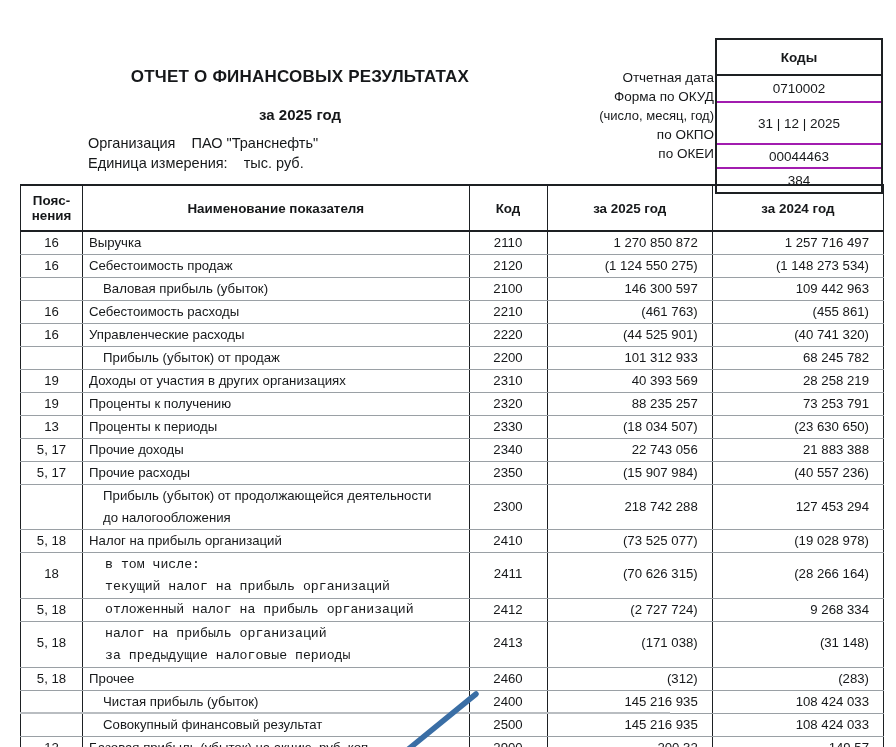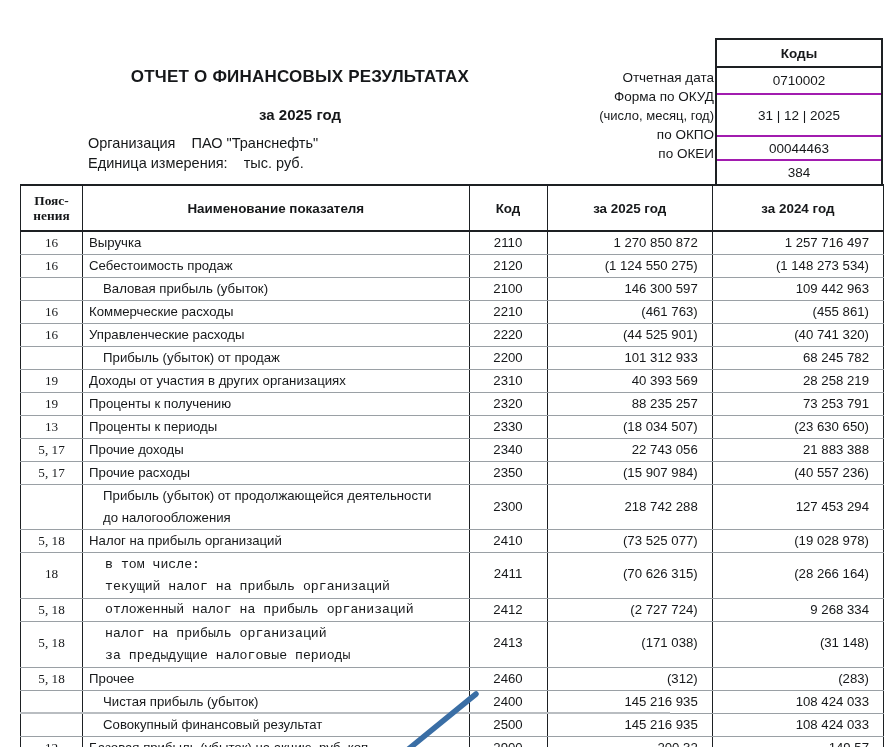--- a/index.html
+++ b/index.html
@@ -82,21 +82,21 @@
   #codes-box .cb-row {
     border-bottom: 2px solid #a21caf;
     text-align: center;
     font-size: 13.5px;
     box-sizing: border-box;
     display: flex;
     align-items: center;
     justify-content: center;
   }
   #codes-box .cb-row:last-child { border-bottom: none; }
-  .cb-head { height: 28px; font-weight: bold; border-bottom: 2px solid #1d2023 !important; }
+  .cb-head { height: 36px; font-weight: bold; border-bottom: 2px solid #1d2023 !important; }
   .cb-okud { height: 27px; }
   .cb-date { height: 42px; }
   .cb-okpo { height: 24px; }
   .cb-okei { height: 23px; }
 
   
   #main-table {
     position: absolute;
     left: 20px;
     top: 184px;
@@ -118,21 +118,21 @@
   #main-table tr.hdr th {
     border-top: 2px solid #1d2023;
     border-bottom: 2px solid #1d2023;
     font-weight: bold;
     text-align: center;
     height: 46px;
     line-height: 15px;
     font-size: 13.4px;
   }
   
-  .c-note { width: 62px;  text-align: center; font-family: Liberation Serif, serif; }
+  .c-note { width: 62px;  text-align: center; }
   .c-name { width: 386px; text-align: left; }
   .c-code { width: 78px;  text-align: center; }
   .c-y1   { width: 165px; text-align: right; padding-right: 14px !important; }
   .c-y2   { width: 171px; text-align: right; padding-right: 14px !important; }
 
   #main-table tbody tr { height: 23px; }
   #main-table tbody td { height: 23px; }
 
   
   tr.subtotal td {
@@ -248,21 +248,21 @@
       </tr>
       <tr class="subtotal">
         <td class="c-note"></td>
         <td class="c-name">Валовая прибыль (убыток)</td>
         <td class="c-code">2100</td>
         <td class="c-y1">146 300 597</td>
         <td class="c-y2">109 442 963</td>
       </tr>
       <tr>
         <td class="c-note">16</td>
-        <td class="c-name">Коммерческие расходы</td>
+        <td class="c-name">Себестоимость расходы</td>
         <td class="c-code">2210</td>
         <td class="c-y1">(461 763)</td>
         <td class="c-y2">(455 861)</td>
       </tr>
       <tr>
         <td class="c-note">16</td>
         <td class="c-name">Управленческие расходы</td>
         <td class="c-code">2220</td>
         <td class="c-y1">(44 525 901)</td>
         <td class="c-y2">(40 741 320)</td>

